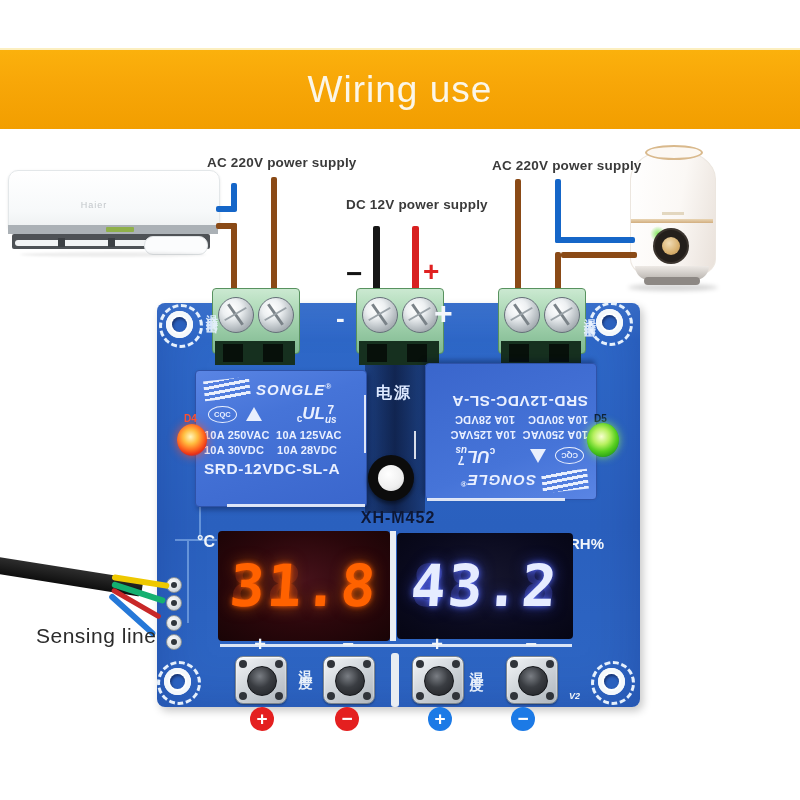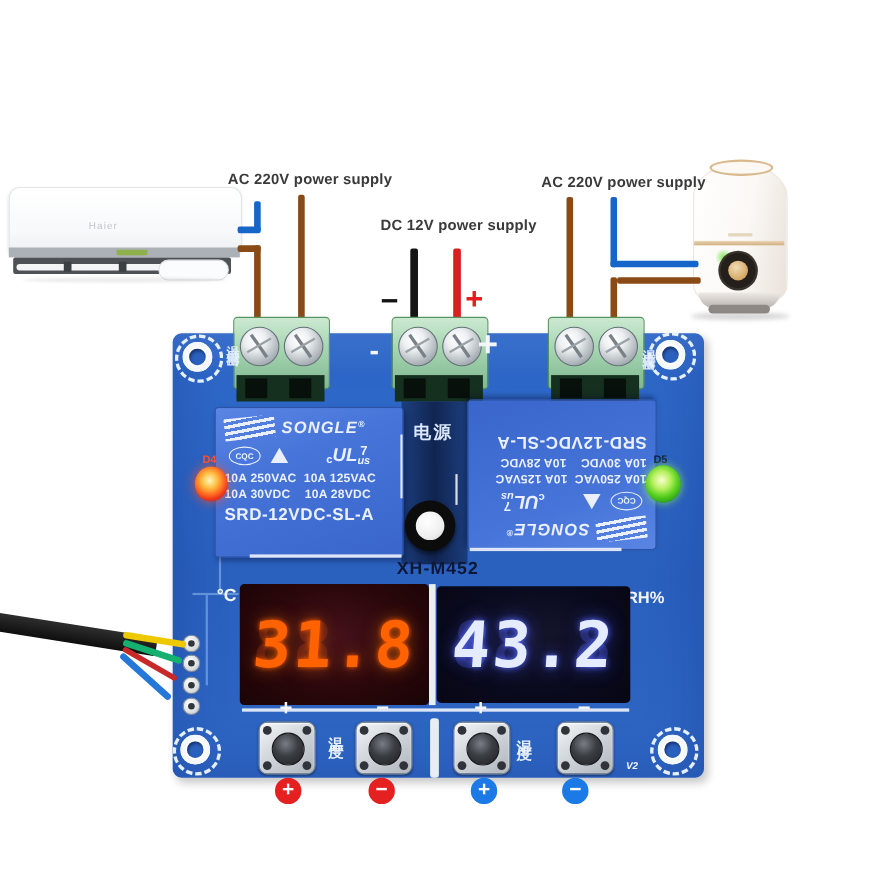--- a/index.html
+++ b/index.html
@@ -193,20 +193,23 @@
   .badge-blue{background:#1C7AE6;}
 
   
   .swire{border-radius:3px;transform-origin:left center;}
 </style>
 </head>
 <body>
 
 <div id="stage">
 
+  <div class="abs" id="banner">
+    <div class="title">Wiring use</div>
+  </div>
 
   <div class="abs" id="ac">
     <div class="body"></div>
     <div class="brand">Haier</div>
     <div class="strip"></div>
     <div class="mini-display"></div>
     <div class="louver">
       <div class="slat"></div>
       <div class="hinge" style="left:46px;"></div>
       <div class="hinge" style="left:96px;"></div>
@@ -442,14 +445,15 @@
   <div class="abs badge badge-red" style="left:335px;top:707px;">−</div>
   <div class="abs badge badge-blue" style="left:428px;top:707px;">+</div>
   <div class="abs badge badge-blue" style="left:511px;top:707px;">−</div>
 
   <div class="abs swire" style="left:-8px;top:556px;width:152px;height:17px;transform:rotate(9deg);
        background:linear-gradient(180deg,#2E2E2E,#0E0E0E);"></div>
   <div class="abs swire" style="left:112px;top:574px;width:58px;height:6px;transform:rotate(9deg);background:#EEC800;"></div>
   <div class="abs swire" style="left:112px;top:581px;width:56px;height:6px;transform:rotate(18deg);background:#14B070;"></div>
   <div class="abs swire" style="left:112px;top:587px;width:56px;height:5px;transform:rotate(30deg);background:#C82828;"></div>
   <div class="abs swire" style="left:110px;top:592px;width:60px;height:6px;transform:rotate(42deg);background:#2578D8;"></div>
+  <div class="abs" id="lbl-sensing">Sensing line</div>
 
 </div>
 
 </body></html>

